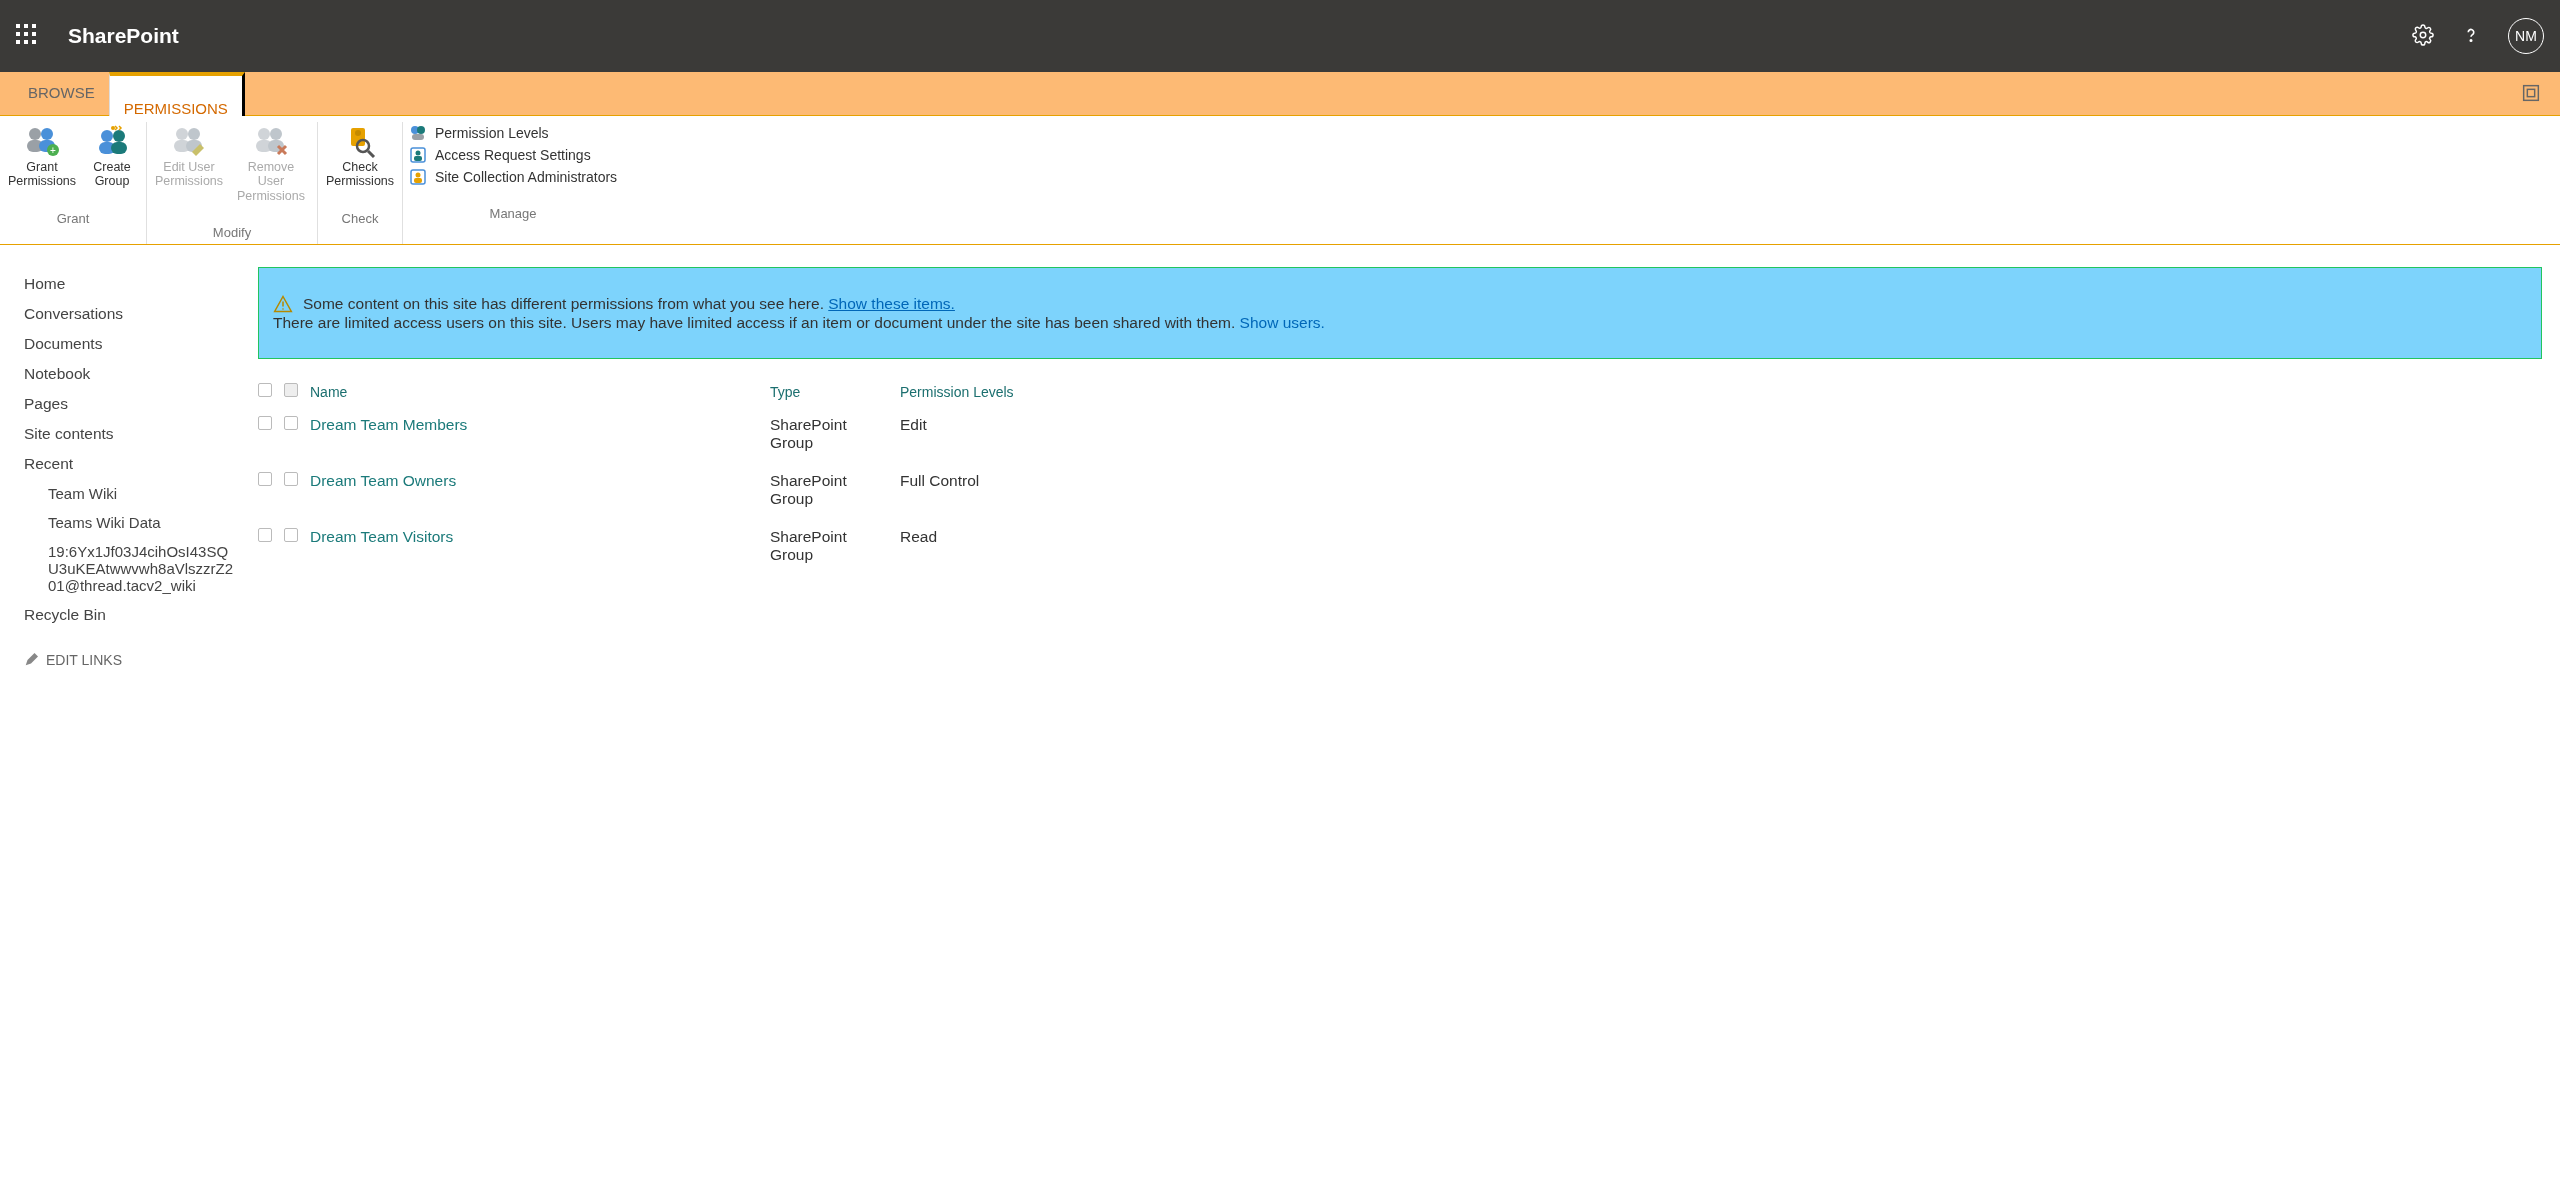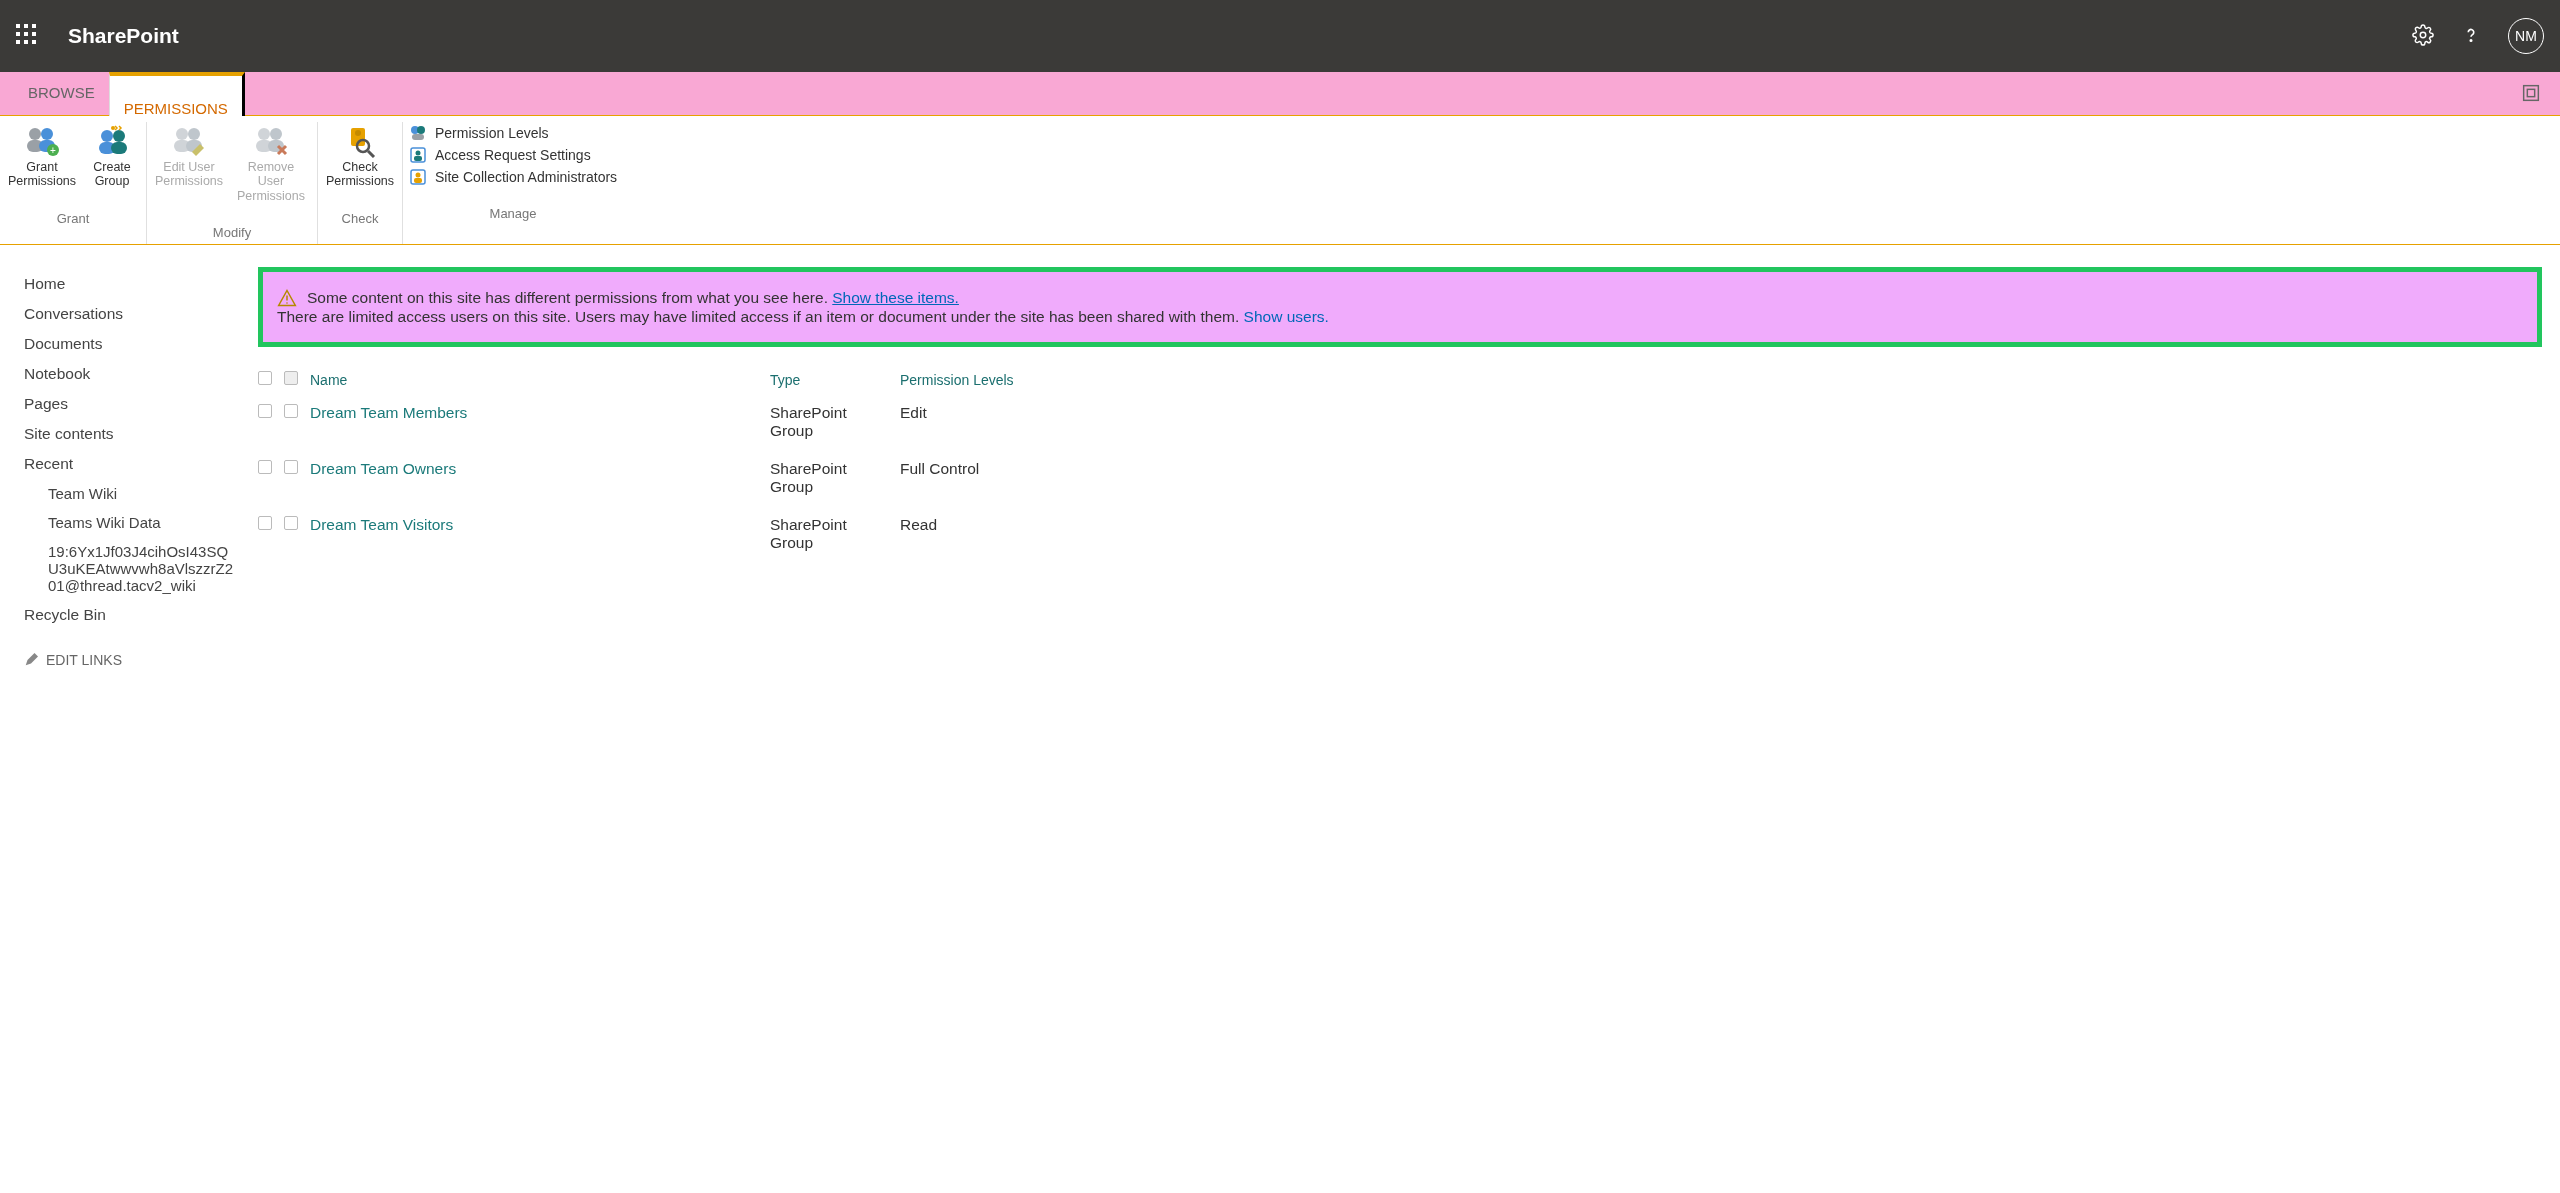--- a/index.html
+++ b/index.html
@@ -31,21 +31,21 @@
   .avatar {
     width: 36px; height: 36px; border-radius: 50%;
     border: 1.5px solid #fff;
     display: flex; align-items: center; justify-content: center;
     font-size: 14px; color: #fff; cursor: pointer;
   }
 
   
   .tabs-row {
     height: 44px;
-    background: #f9a8d4;
+    background: #fdba74;
     border-bottom: 1px solid #e6a100;
     display: flex;
     align-items: stretch;
     padding-left: 14px;
     position: relative;
   }
   .tab {
     padding: 12px 14px 8px 14px;
     font-size: 15px;
     color: #666;
@@ -119,23 +119,23 @@
   .edit-links {
     display: flex; align-items: center; gap: 8px;
     color: #666; font-size: 14px; cursor: pointer; margin-top: 22px; text-align: right;
   }
 
   .main {
     flex: 1;
     padding: 22px 18px 40px 8px;
   }
   .notice {
-    background: #f0abfc;
-    border: 5px solid #22c55e;
-    padding: 16px 14px;
+    background: #7dd3fc;
+    border: 1px solid #22c55e;
+    padding: 26px 14px;
     font-size: 15.5px;
     color: #333;
   }
   .notice a { color: #0067b8; text-decoration: underline; cursor: pointer; }
   .notice-row { display: flex; align-items: center; gap: 10px; }
   .warn-icon { color: #b58900; flex-shrink:0; }
 
   table.perm {
     width: 100%;
     margin-top: 18px;

